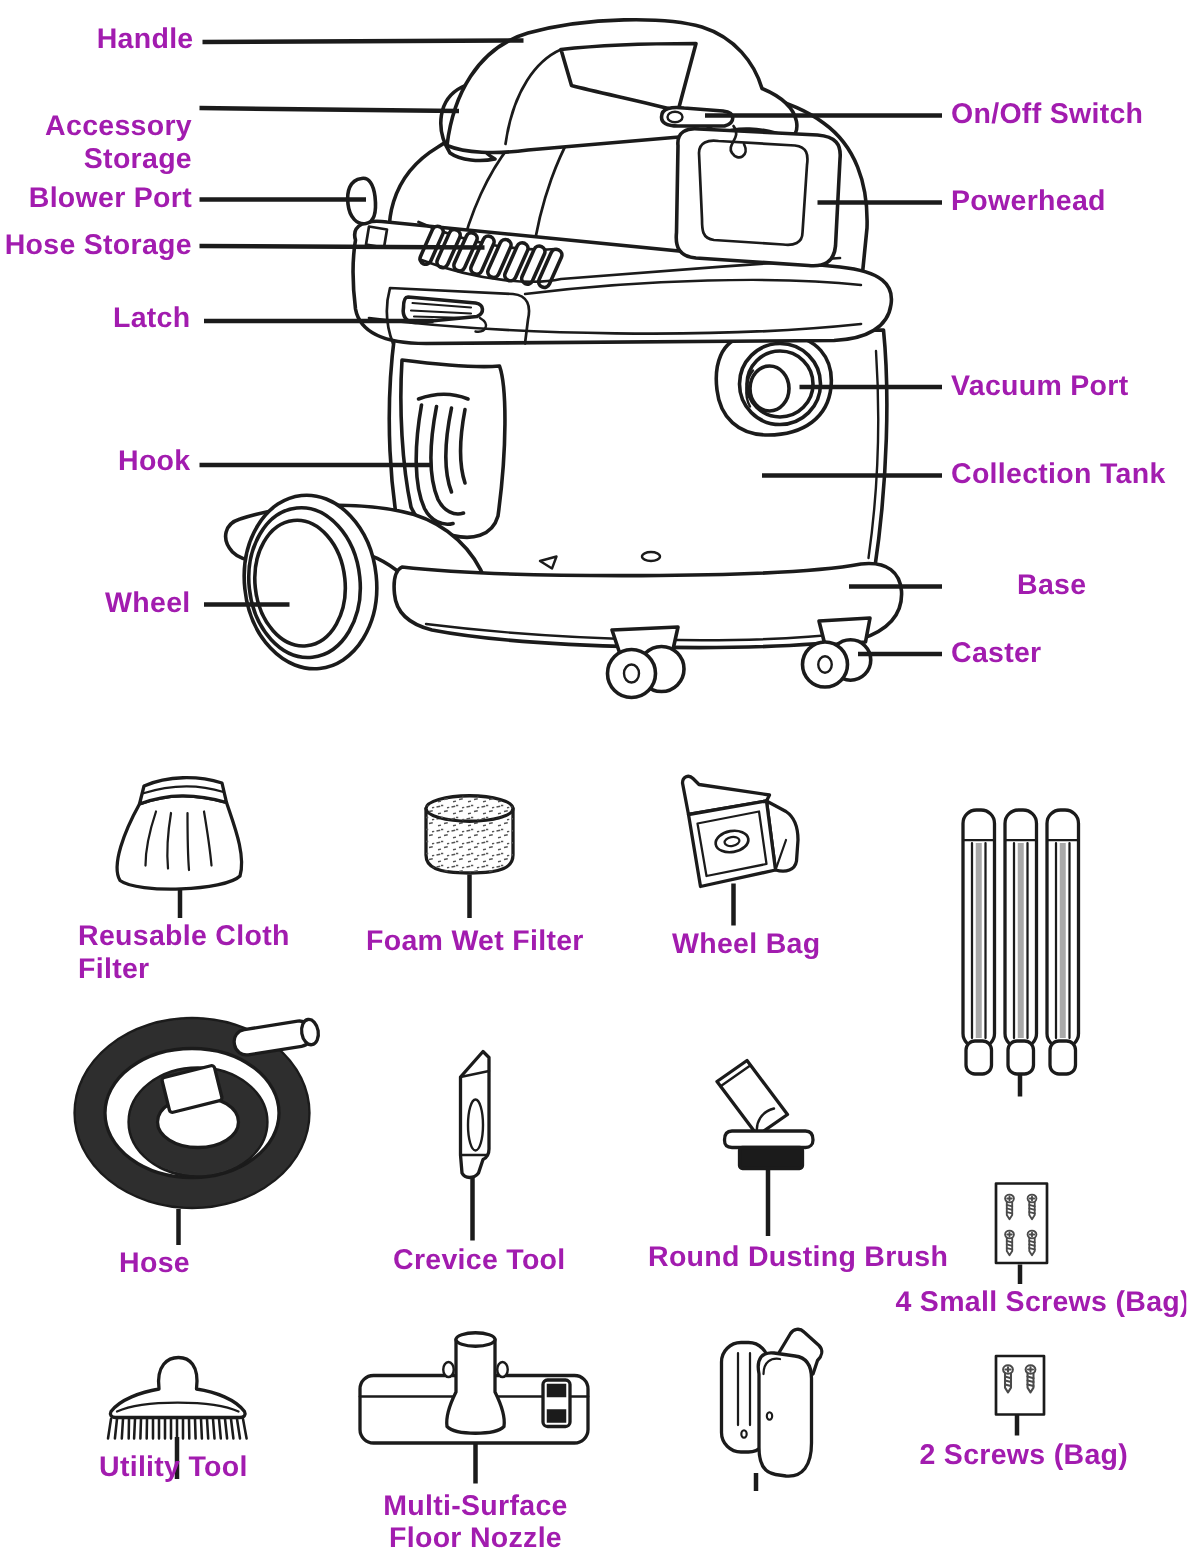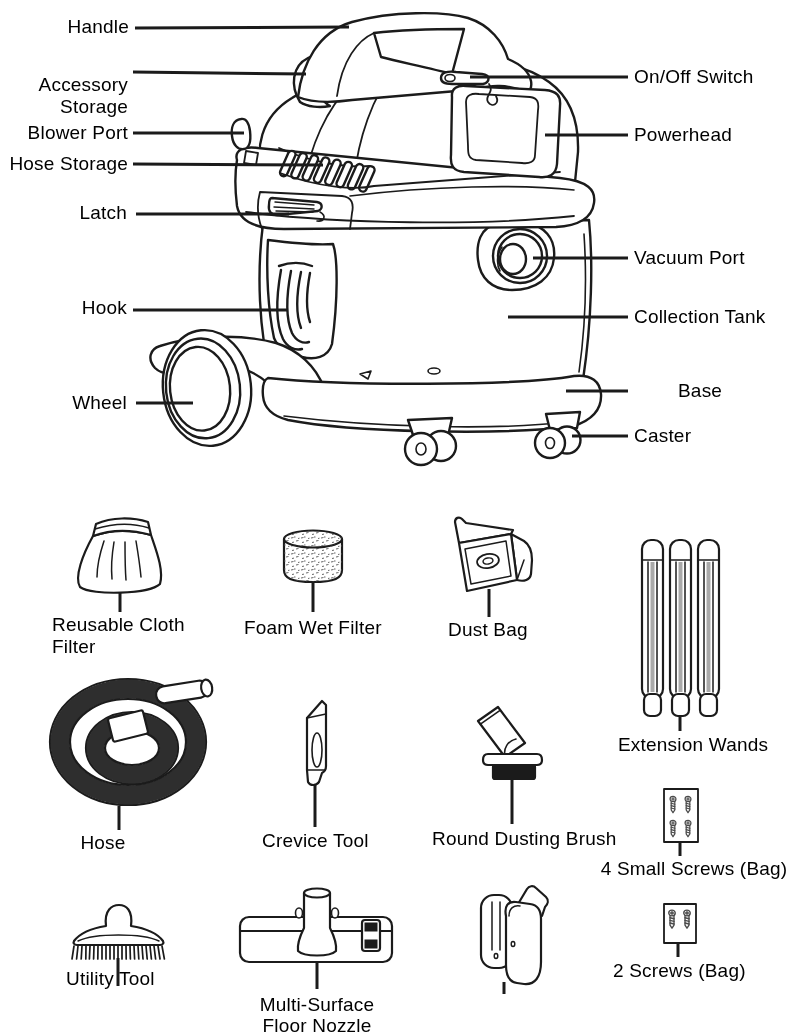--- a/index.html
+++ b/index.html
@@ -1,19 +1,19 @@
 <!DOCTYPE html>
 <html><head>
 <meta charset="utf-8">
 <style>
   html,body{margin:0;padding:0;background:#fff;}
   .page{position:relative;width:791px;height:1034px;background:#ffffff;overflow:hidden;
         font-family:"Liberation Sans","DejaVu Sans",sans-serif;}
   .art{position:absolute;left:0;top:0;width:791px;height:1034px;}
-  .lbl{position:absolute;font-weight:400;font-size:19px;line-height:22px;color:#000000;letter-spacing:.2px;}
+  .lbl{position:absolute;font-weight:700;font-size:19px;line-height:22px;color:#a21caf;letter-spacing:.2px;}
   .lbl-left{text-align:right;white-space:nowrap;}
   .lbl-left.wrap{white-space:normal;}
   .lbl-right{text-align:left;white-space:nowrap;}
   .acc{white-space:nowrap;}
   .acc.wrap{white-space:normal;}
   .acc.center{text-align:center;}
   .tight{line-height:21px;}
 </style>
 </head>
 <body>
@@ -274,22 +274,21 @@
 
 <div class="lbl lbl-right" style="left:634px;top:66px;">On/Off Switch</div>
 <div class="lbl lbl-right" style="left:634px;top:124px;">Powerhead</div>
 <div class="lbl lbl-right" style="left:634px;top:247px;text-align:right;">Vacuum Port</div>
 <div class="lbl lbl-right" style="left:634px;top:306px;">Collection Tank</div>
 <div class="lbl lbl-right" style="left:634px;top:380px;margin-left:44px;">Base</div>
 <div class="lbl lbl-right" style="left:634px;top:425px;">Caster</div>
 
 <div class="lbl acc wrap" style="left:52px;top:614px;width:150px;">Reusable Cloth Filter</div>
 <div class="lbl acc" style="left:244px;top:617px;">Foam Wet Filter</div>
-<div class="lbl acc" style="left:448px;top:619px;">Dust Bag</div>
-<div class="lbl acc" style="left:618px;top:734px;">Extension Wands</div>
+<div class="lbl acc" style="left:448px;top:619px;">Wheel Bag</div>
 <div class="lbl acc center" style="left:44px;top:832px;width:118px;">Hose</div>
 <div class="lbl acc" style="left:262px;top:830px;">Crevice Tool</div>
 <div class="lbl acc" style="left:432px;top:828px;">Round Dusting Brush</div>
 <div class="lbl acc center" style="left:597px;top:858px;width:194px;">4 Small Screws (Bag)</div>
 <div class="lbl acc" style="left:66px;top:968px;text-align:right;">Utility Tool</div>
 <div class="lbl acc wrap center tight" style="left:244px;top:994px;width:146px;">Multi-Surface Floor Nozzle</div>
 <div class="lbl acc" style="left:613px;top:960px;">2 Screws (Bag)</div>
 
 </div>
 

